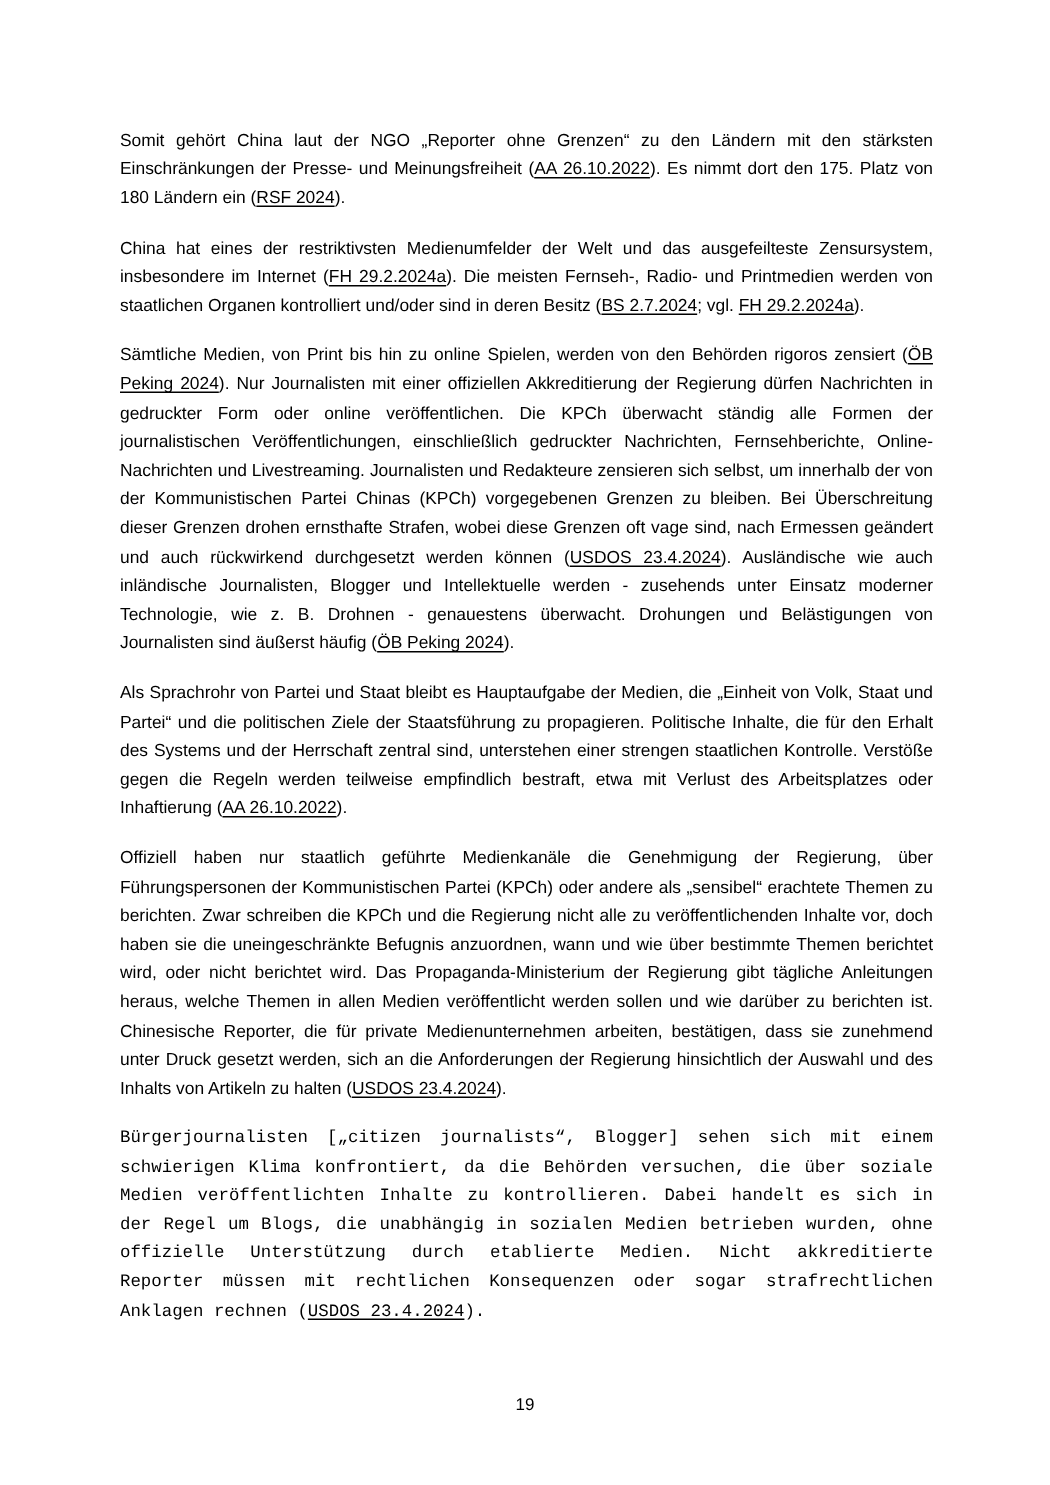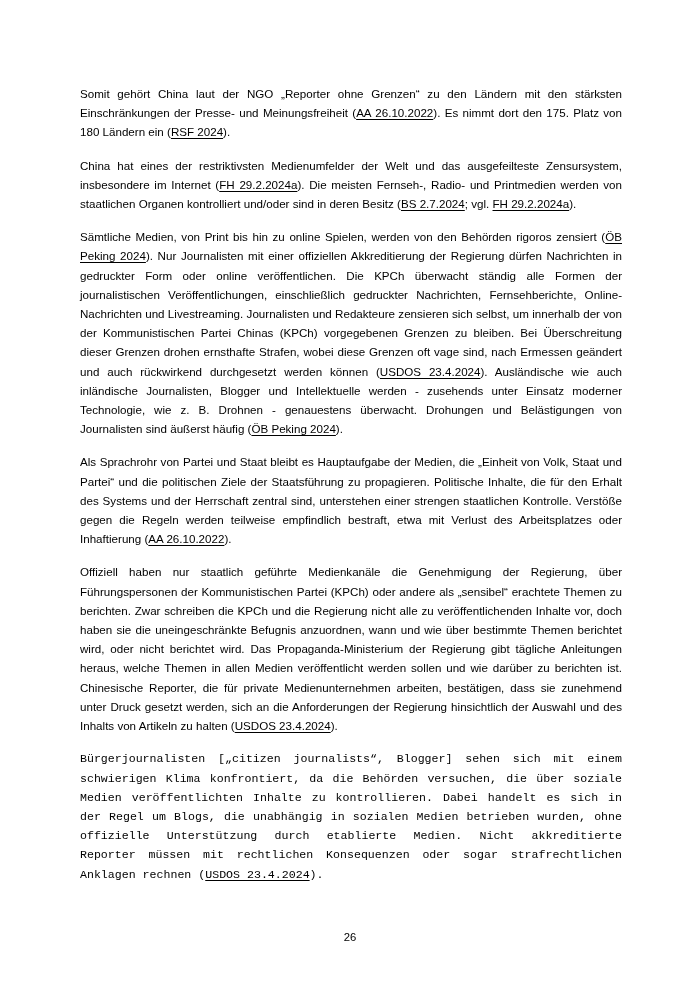--- a/index.html
+++ b/index.html
@@ -54,14 +54,14 @@
 
 <div class="page">
   <div class="doc-body">
       <p class="para"><span>Somit gehört China laut der NGO „Reporter ohne Grenzen“ zu den Ländern mit den stärksten Einschränkungen der Presse- und Meinungsfreiheit (</span><span class="ref">AA 26.10.2022</span><span>). Es nimmt dort den 175. Platz von 180 Ländern ein (</span><span class="ref">RSF 2024</span><span>).</span></p>
       <p class="para"><span>China hat eines der restriktivsten Medienumfelder der Welt und das ausgefeilteste Zensursystem, insbesondere im Internet (</span><span class="ref">FH 29.2.2024a</span><span>). Die meisten Fernseh-, Radio- und Printmedien werden von staatlichen Organen kontrolliert und/oder sind in deren Besitz (</span><span class="ref">BS 2.7.2024</span><span>; vgl. </span><span class="ref">FH 29.2.2024a</span><span>).</span></p>
       <p class="para"><span>Sämtliche Medien, von Print bis hin zu online Spielen, werden von den Behörden rigoros zensiert (</span><span class="ref">ÖB Peking 2024</span><span>). Nur Journalisten mit einer offiziellen Akkreditierung der Regierung dürfen Nachrichten in gedruckter Form oder online veröffentlichen. Die KPCh überwacht ständig alle Formen der journalistischen Veröffentlichungen, einschließlich gedruckter Nachrichten, Fernsehberichte, Online-Nachrichten und Livestreaming. Journalisten und Redakteure zensieren sich selbst, um innerhalb der von der Kommunistischen Partei Chinas (KPCh) vorgegebenen Grenzen zu bleiben. Bei Überschreitung dieser Grenzen drohen ernsthafte Strafen, wobei diese Grenzen oft vage sind, nach Ermessen geändert und auch rückwirkend durchgesetzt werden können (</span><span class="ref">USDOS 23.4.2024</span><span>). Ausländische wie auch inländische Journalisten, Blogger und Intellektuelle werden - zusehends unter Einsatz moderner Technologie, wie z. B. Drohnen - genauestens überwacht. Drohungen und Belästigungen von Journalisten sind äußerst häufig (</span><span class="ref">ÖB Peking 2024</span><span>).</span></p>
       <p class="para"><span>Als Sprachrohr von Partei und Staat bleibt es Hauptaufgabe der Medien, die „Einheit von Volk, Staat und Partei“ und die politischen Ziele der Staatsführung zu propagieren. Politische Inhalte, die für den Erhalt des Systems und der Herrschaft zentral sind, unterstehen einer strengen staatlichen Kontrolle. Verstöße gegen die Regeln werden teilweise empfindlich bestraft, etwa mit Verlust des Arbeitsplatzes oder Inhaftierung (</span><span class="ref">AA 26.10.2022</span><span>).</span></p>
       <p class="para"><span>Offiziell haben nur staatlich geführte Medienkanäle die Genehmigung der Regierung, über Führungspersonen der Kommunistischen Partei (KPCh) oder andere als „sensibel“ erachtete Themen zu berichten. Zwar schreiben die KPCh und die Regierung nicht alle zu veröffentlichenden Inhalte vor, doch haben sie die uneingeschränkte Befugnis anzuordnen, wann und wie über bestimmte Themen berichtet wird, oder nicht berichtet wird. Das Propaganda-Ministerium der Regierung gibt tägliche Anleitungen heraus, welche Themen in allen Medien veröffentlicht werden sollen und wie darüber zu berichten ist. Chinesische Reporter, die für private Medienunternehmen arbeiten, bestätigen, dass sie zunehmend unter Druck gesetzt werden, sich an die Anforderungen der Regierung hinsichtlich der Auswahl und des Inhalts von Artikeln zu halten (</span><span class="ref">USDOS 23.4.2024</span><span>).</span></p>
       <p class="para"><span>Bürgerjournalisten [„citizen journalists“, Blogger] sehen sich mit einem schwierigen Klima konfrontiert, da die Behörden versuchen, die über soziale Medien veröffentlichten Inhalte zu kontrollieren. Dabei handelt es sich in der Regel um Blogs, die unabhängig in sozialen Medien betrieben wurden, ohne offizielle Unterstützung durch etablierte Medien. Nicht akkreditierte Reporter müssen mit rechtlichen Konsequenzen oder sogar strafrechtlichen Anklagen rechnen (</span><span class="ref">USDOS 23.4.2024</span><span>).</span></p>
     </div>
-  <div class="page-number">26</div>
+  <div class="page-number">19</div>
 </div>
 
 </body></html>

